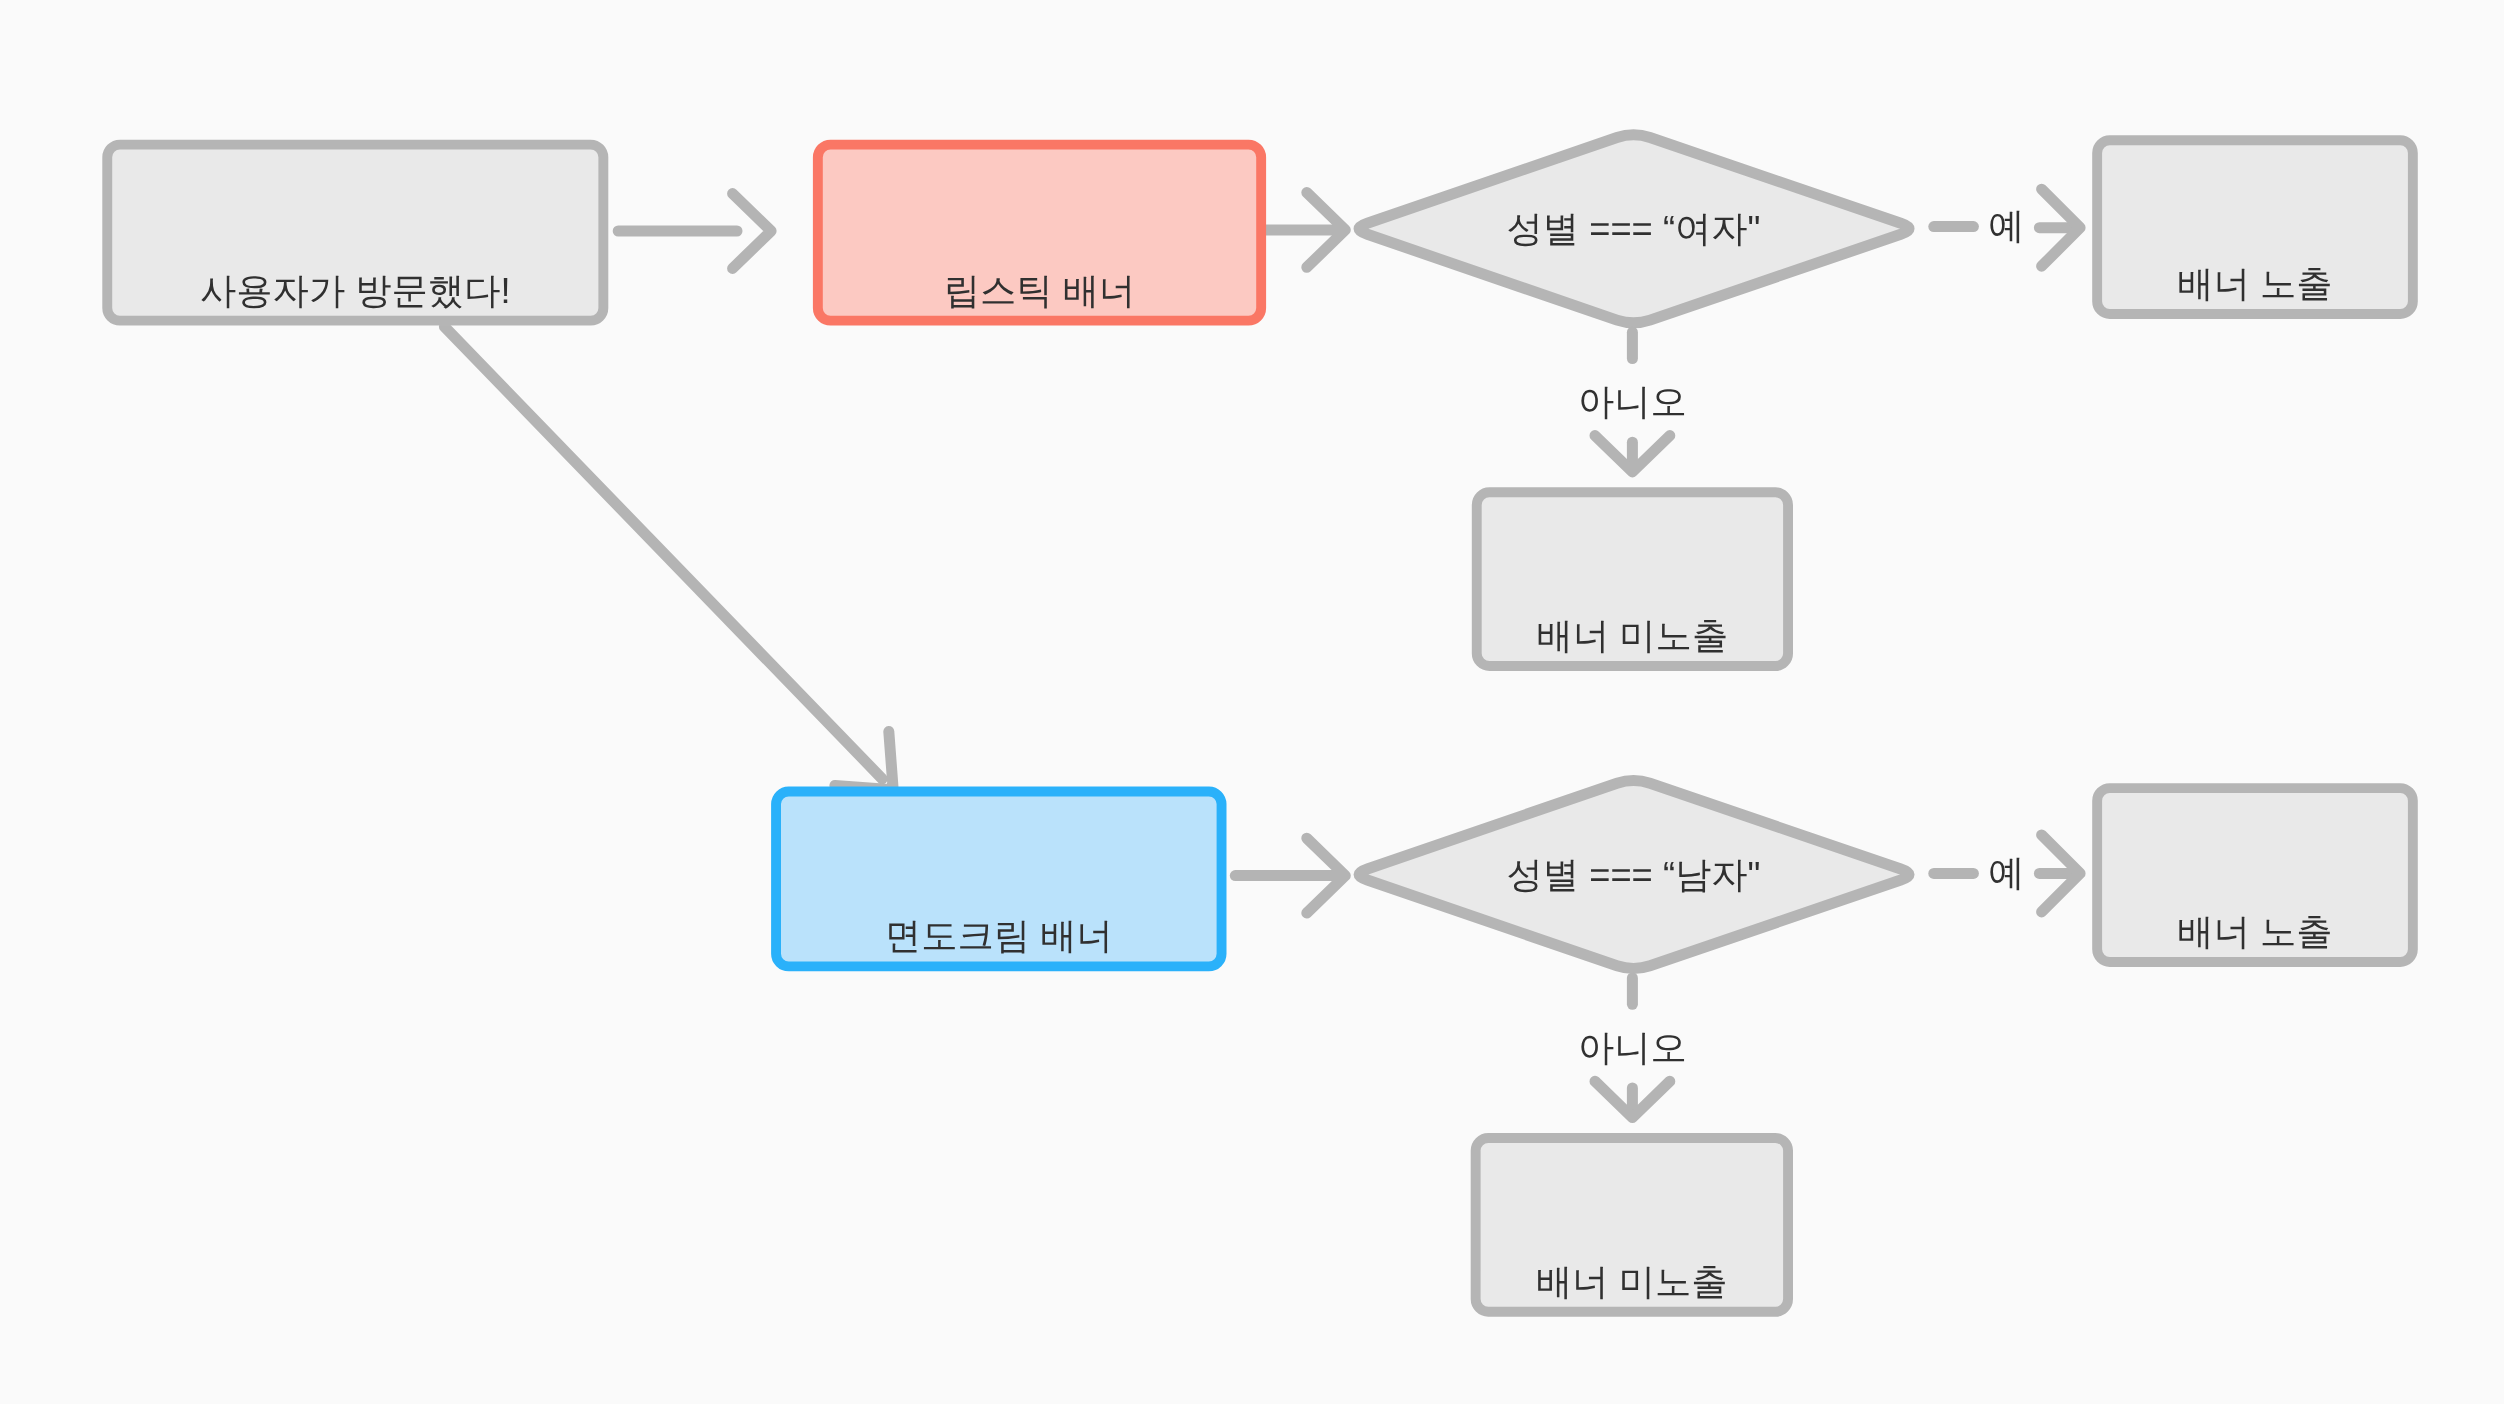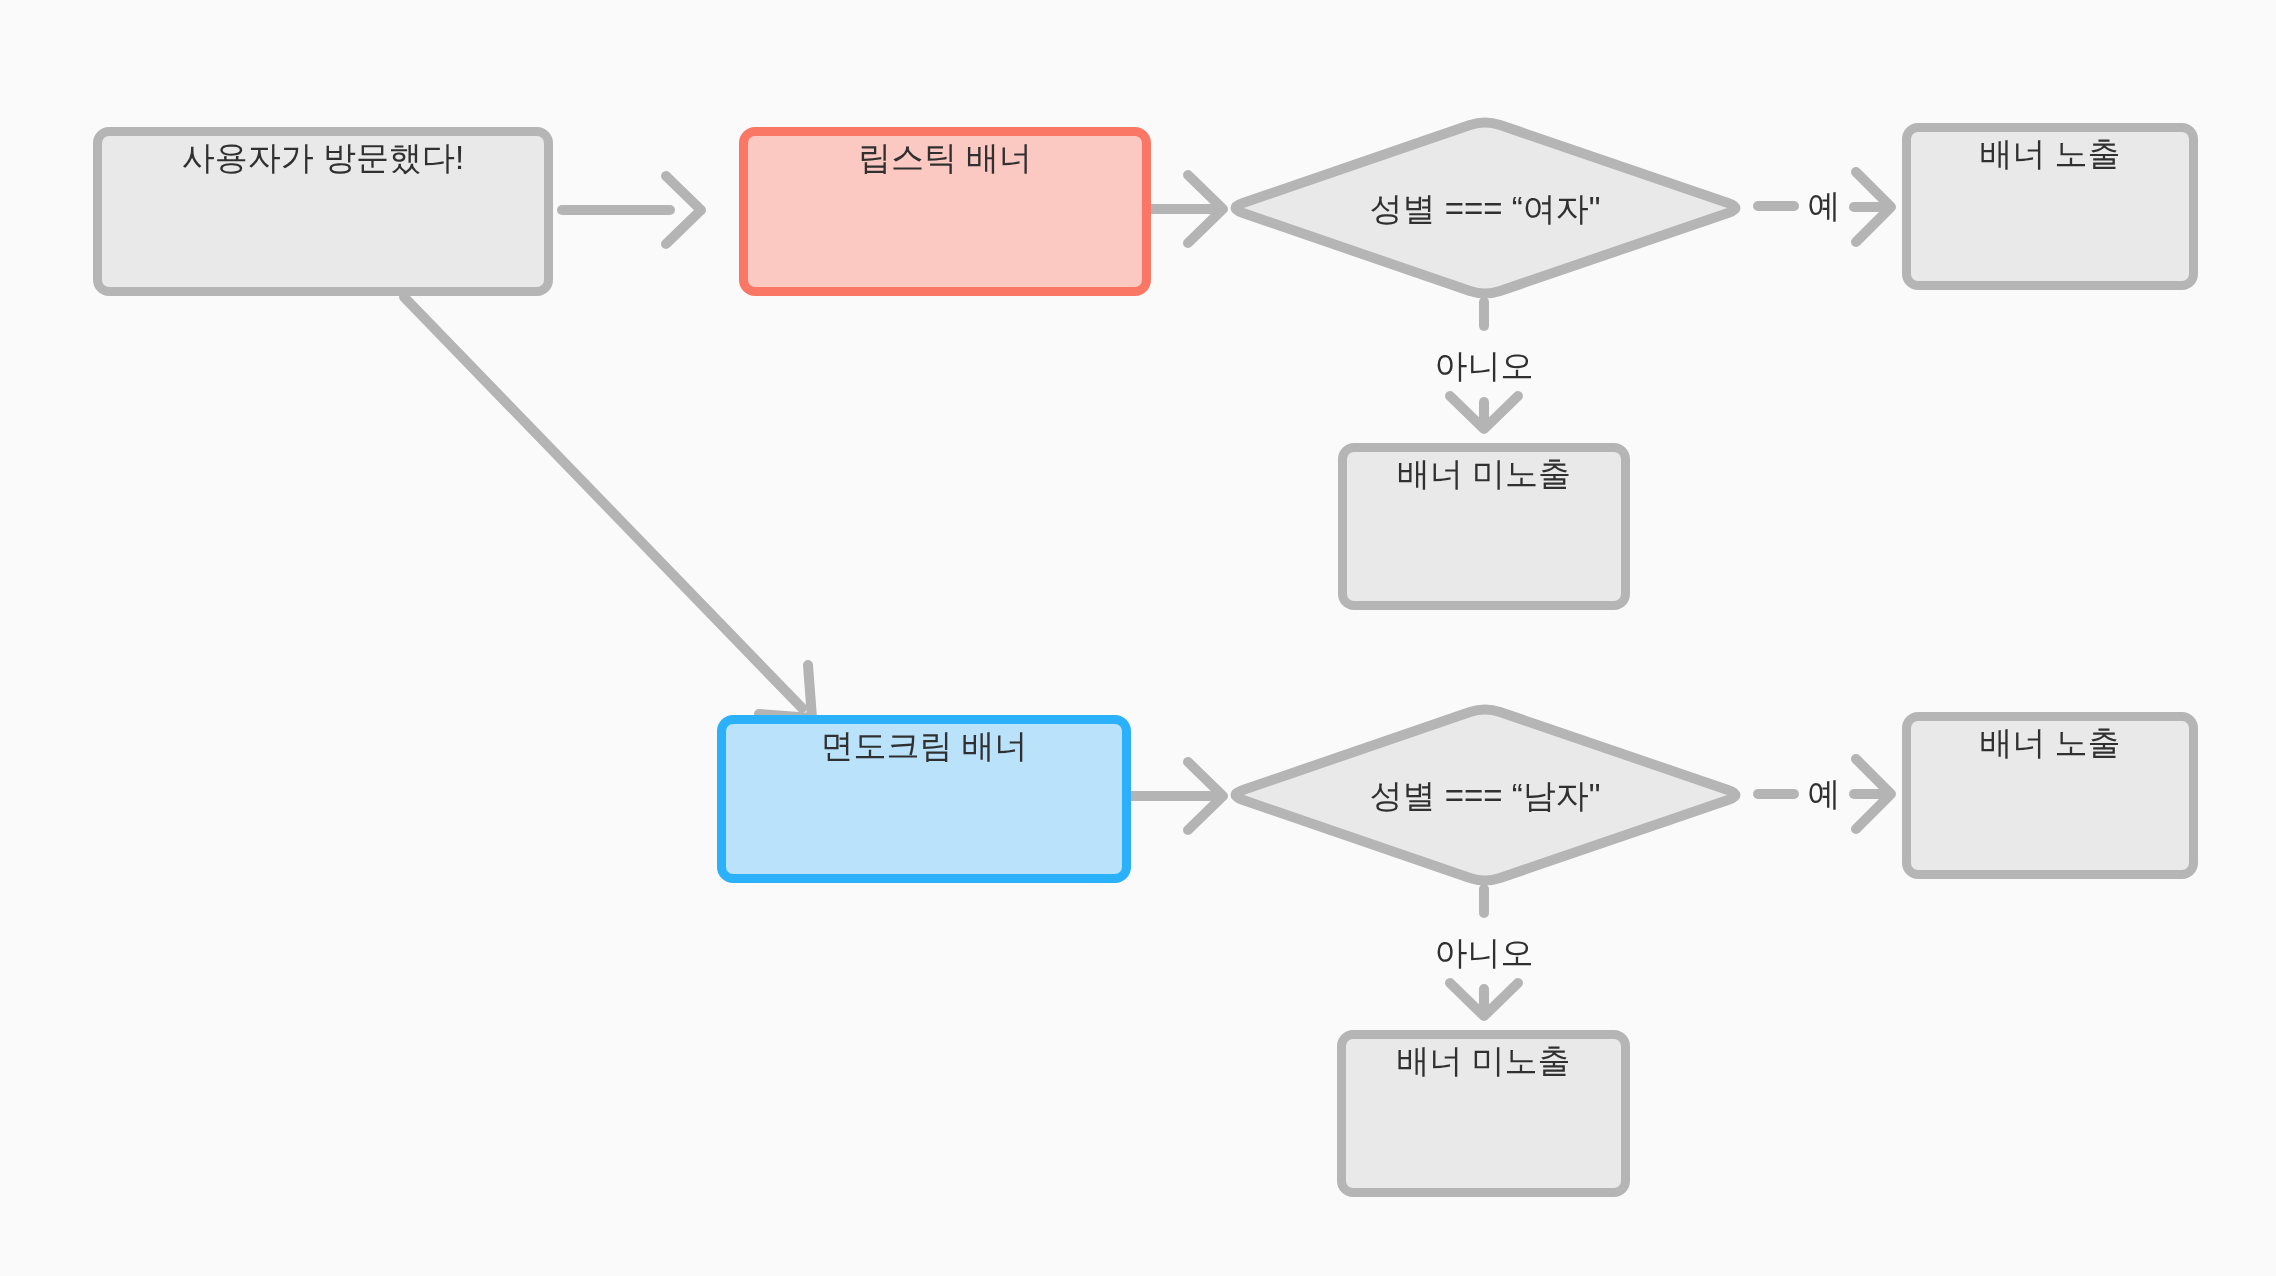--- a/index.html
+++ b/index.html
@@ -20,21 +20,21 @@
     position:relative;
     width:2276px;height:1276px;
     background:var(--background);
     overflow:hidden;
   }
   svg.edges{position:absolute;left:0;top:0;width:2276px;height:1276px;}
   .edge{stroke:var(--edge);stroke-width:10;fill:none;stroke-linecap:round;stroke-linejoin:round;}
   .diamond{fill:var(--node-fill);stroke:var(--node-border);stroke-width:10;stroke-linejoin:round;}
   .node{
     position:absolute;
-    display:flex;align-items:flex-start;justify-content:center;
+    display:flex;align-items:flex-end;justify-content:center;
     border:9px solid var(--node-border);
     background:var(--node-fill);
     border-radius:16px;
     color:var(--text);
     font-size:33px;
     text-align:center;
   }
   .node.red{border-color:var(--lipstick-border);background:var(--lipstick-fill);}
   .node.blue{border-color:var(--shaving-border);background:var(--shaving-fill);}
   .floatlabel{
@@ -95,21 +95,21 @@
   </div>
 
   <div class="node" style="left:1902px;top:123px;width:296px;height:167px;">
     <span>배너 노출</span>
   </div>
 
   <div class="node" style="left:1338px;top:443px;width:292px;height:167px;">
     <span>배너 미노출</span>
   </div>
 
-  <div class="node blue" style="left:717px;top:715px;width:414px;height:168px;">
+  <div class="node blue" style="left:701px;top:715px;width:414px;height:168px;">
     <span>면도크림 배너</span>
   </div>
 
   <div class="node" style="left:1902px;top:712px;width:296px;height:167px;">
     <span>배너 노출</span>
   </div>
 
   <div class="node" style="left:1337px;top:1030px;width:293px;height:167px;">
     <span>배너 미노출</span>
   </div>

